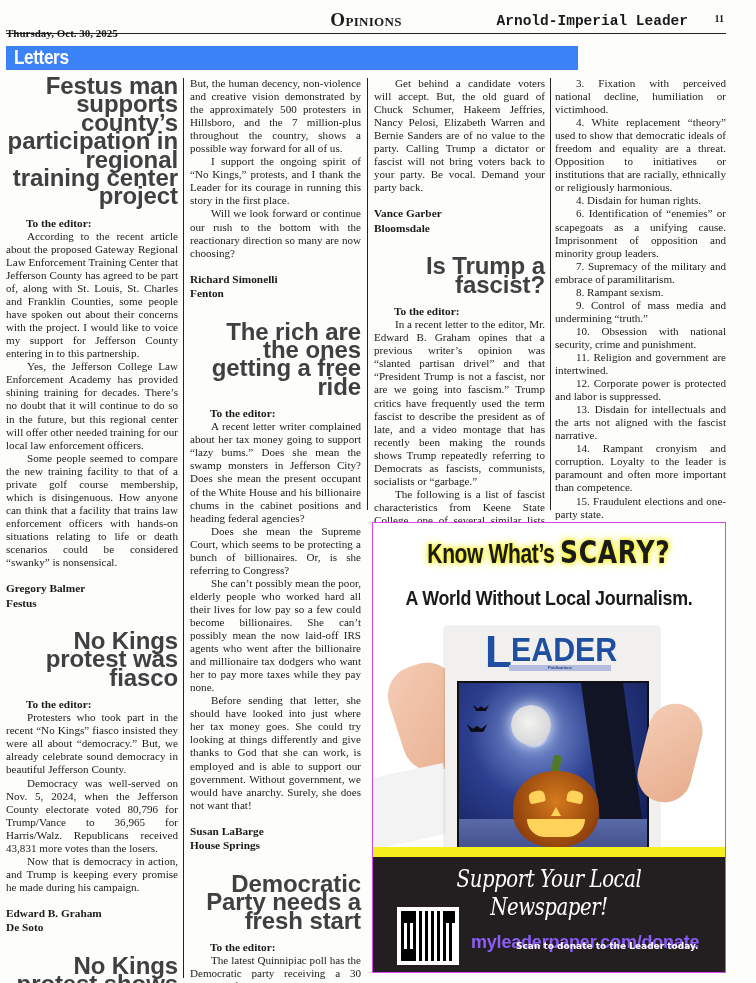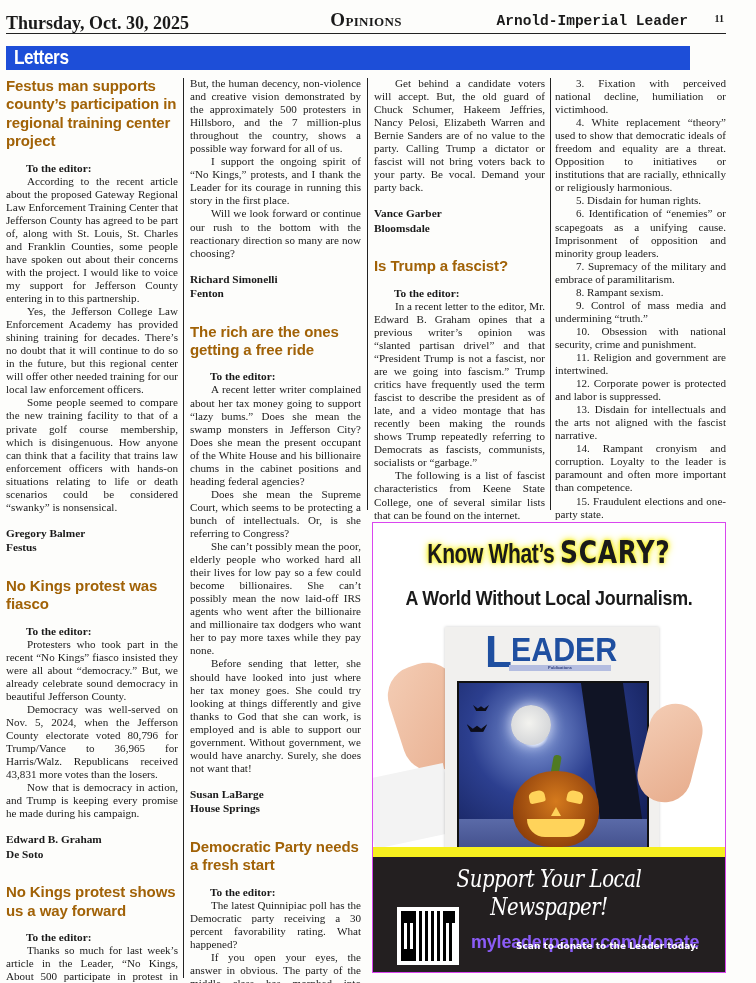--- a/index.html
+++ b/index.html
@@ -1,39 +1,39 @@
 <!DOCTYPE html>
 <html><head>
   <meta charset="utf-8">
   <style>
     * { margin: 0; padding: 0; box-sizing: border-box; }
     html, body { width: 756px; height: 983px; background: #fdfdfb; overflow: hidden; }
     body { position: relative; font-family: "Liberation Serif", serif; color: #1a1a1a; }
 
     .masthead { position: absolute; left: 6px; top: 8px; width: 720px; height: 26px; border-bottom: 1px solid #222; }
-    .mh-date { position: absolute; left: 0; top: 5px; font-weight: bold; font-size: 18px; }
+    .mh-date { position: absolute; left: 0; top: 19px; font-weight: bold; font-size: 11px; }
     .mh-section { position: absolute; left: 0; right: 0; top: 1px; text-align: center; font-weight: bold; font-size: 19px; font-variant: small-caps; letter-spacing: 0.3px; }
     .mh-paper { position: absolute; right: 38px; top: 5px; font-weight: bold; font-size: 14.5px; font-family: Liberation Mono, monospace; }
     .mh-page { position: absolute; right: 2px; top: 5px; font-weight: bold; font-size: 10px; }
 
-    .banner { position: absolute; left: 6px; top: 46px; width: 684px; height: 24px; background: #1d4ed8; }
+    .banner { position: absolute; left: 6px; top: 46px; width: 572px; height: 24px; background: #3b82f6; }
     .banner-label { position: absolute; left: 8px; top: -1px; color: #fff; font-family: "Liberation Sans", sans-serif; font-weight: bold; font-size: 21px; letter-spacing: -0.5px; transform: scaleX(0.82); transform-origin: left center; }
 
     .col { position: absolute; top: 77px; font-size: 11.1px; line-height: 13.05px; text-align: justify; hyphens: manual; }
     .c1 { left: 6px; width: 172px; }
     .c2 { left: 190px; width: 171px; }
     .c3 { left: 374px; width: 171px; }
     .c4 { left: 555px; width: 171px; }
 
     .rule { position: absolute; width: 1px; background: #222; }
     .r1 { left: 183px; top: 78px; height: 900px; }
     .r2 { left: 367px; top: 78px; height: 432px; }
     .r3 { left: 550px; top: 78px; height: 432px; }
 
-    h2.headline { font-family: "Liberation Sans", sans-serif; font-weight: bold; font-size: 15px; line-height: 18.4px; text-align: left; margin: 0 0 11px 0; letter-spacing: -0.1px; color: #a16207; }
+    h2.headline { font-family: "Liberation Sans", sans-serif; font-weight: bold; font-size: 24px; line-height: 18.4px; text-align: right; margin: 0 0 11px 0; letter-spacing: -0.1px; color: #404040; }
     .salute { font-weight: bold; font-size: 11.3px; line-height: 13px; margin-left: 20px; }
     p.para { text-indent: 21px; }
     p.para.noindent { text-indent: 0; }
     .sig { font-weight: bold; font-size: 11.3px; line-height: 14.5px; margin-top: 12px; }
     .gap { height: 22px; }
 
     
     .ad { position: absolute; left: 372px; top: 522px; width: 354px; height: 451px; border: 1px solid #d946ef; background: #fff; overflow: hidden; }
     .ad-head { position: absolute; left: 0; right: 0; top: 10px; text-align: center; font-family: "Liberation Sans", sans-serif; font-weight: bold; }
     .ad-know { font-size: 27px; color: #1a1a1a; transform: scaleX(0.78); display: inline-block; text-shadow: 0 0 6px #f6ef2a, 0 0 10px #f6ef2a, 0 0 3px #f6ef2a; letter-spacing: -0.5px; }
@@ -135,21 +135,21 @@
     <div class="sig">
       <div>Richard Simonelli</div>
       <div>Fenton</div>
     </div>
   </article>
   <div class="gap"></div>
   <article>
     <h2 class="headline">The rich are the ones getting a free ride</h2>
     <div class="salute">To the editor:</div>
     <p class="para">A recent letter writer complained about her tax money going to support “lazy bums.” Does she mean the swamp monsters in Jefferson City? Does she mean the present occupant of the White House and his billionaire chums in the cabinet positions and heading federal agencies?</p>
-    <p class="para">Does she mean the Supreme Court, which seems to be protecting a bunch of intellectuals. Or, is she referring to Congress?</p>
+    <p class="para">Does she mean the Supreme Court, which seems to be protecting a bunch of billionaires. Or, is she referring to Congress?</p>
     <p class="para">She can’t possibly mean the poor, elderly people who worked hard all their lives for low pay so a few could become billionaires. She can’t possibly mean the now laid-off IRS agents who went after the billionaire and millionaire tax dodgers who want her to pay more taxes while they pay none.</p>
     <p class="para">Before sending that letter, she should have looked into just where her tax money goes. She could try looking at things differently and give thanks to God that she can work, is employed and is able to support our government. Without government, we would have anarchy. Surely, she does not want that!</p>
     <div class="sig">
       <div>Susan LaBarge</div>
       <div>House Springs</div>
     </div>
   </article>
   <div class="gap"></div>
   <article>
     <h2 class="headline">Democratic Party needs a fresh start</h2>
@@ -176,21 +176,21 @@
     <p class="para">The following is a list of fascist characteristics from Keene State College, one of several similar lists that can be found on the internet.</p>
     <p class="para">1. Populist nationalism centered on a cult of a redemptive, “infallible” leader who never admits mistakes.</p>
     <p class="para">2. Political power derived from questioning reality; endorsing myth and rage; and promoting lies.</p>
   </article>
 </div>
 
 <div class="col c4">
   <article>
     <p class="para">3. Fixation with perceived national decline, humiliation or victimhood.</p>
     <p class="para">4. White replacement “theory” used to show that democratic ideals of freedom and equality are a threat. Opposition to initiatives or institutions that are racially, ethnically or religiously harmonious.</p>
-    <p class="para">5. Disdain for human rights.</p>
+    <p class="para">4. Disdain for human rights.</p>
     <p class="para">6. Identification of “enemies” or scapegoats as a unifying cause. Imprisonment of opposition and minority group leaders.</p>
     <p class="para">7. Supremacy of the military and embrace of paramilitarism.</p>
     <p class="para">8. Rampant sexism.</p>
     <p class="para">9. Control of mass media and undermining “truth.”</p>
     <p class="para">10. Obsession with national security, crime and punishment.</p>
     <p class="para">11. Religion and government are intertwined.</p>
     <p class="para">12. Corporate power is protected and labor is suppressed.</p>
     <p class="para">13. Disdain for intellectuals and the arts not aligned with the fascist narrative.</p>
     <p class="para">14. Rampant cronyism and corruption. Loyalty to the leader is paramount and often more important than competence.</p>
     <p class="para">15. Fraudulent elections and one-party state.</p>

